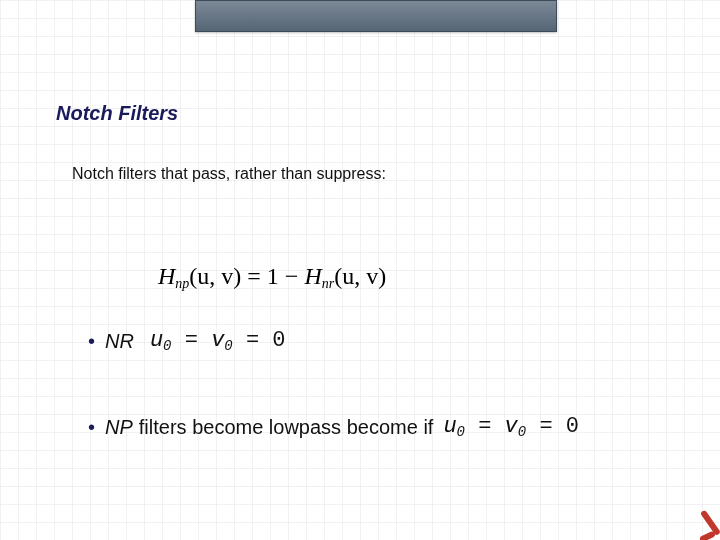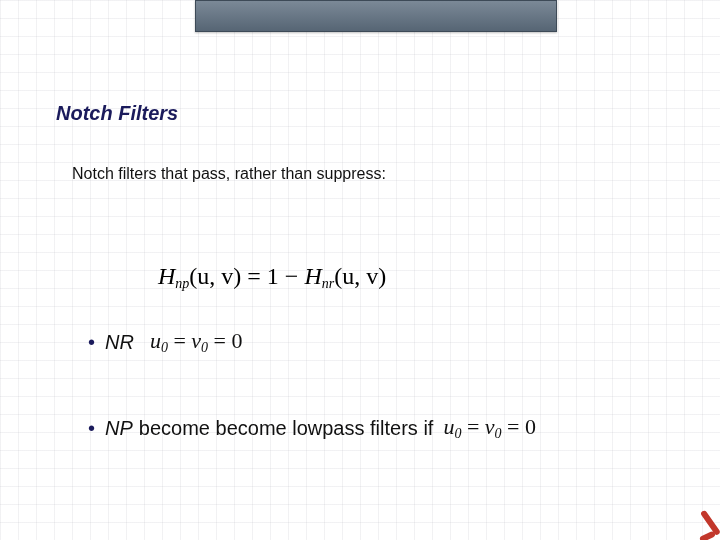--- a/index.html
+++ b/index.html
@@ -46,21 +46,21 @@
     font-size:20px;color:#111;
     display:flex;align-items:center;
   }
   .b1{top:328px}
   .b2{top:414px}
   .dot{
     color:#1b1b5c;margin-right:10px;font-size:20px;line-height:1;
   }
   .bi{font-style:italic;margin-right:6px}
   .cond{
-    font-family:Liberation Serif, serif;
+    font-family:Liberation Mono, monospace;
     font-size:22px;margin-left:10px;white-space:nowrap;
   }
   .mark{
     position:absolute;right:4px;bottom:4px;
     width:28px;height:28px;
   }
   .mark::before,.mark::after{
     content:"";position:absolute;background:#c2372b;
   }
   .mark::before{
@@ -90,19 +90,19 @@
   <span class="dot">•</span>
   <span class="bi">NR</span>
   <span class="cond">
     <i>u</i><span class="sub">0</span> = <i>v</i><span class="sub">0</span> = <span>0</span>
   </span>
 </div>
 
 <div class="bullet b2">
   <span class="dot">•</span>
   <span class="bi">NP</span>
-  <span> become become lowpass filters if</span>
+  <span> filters become lowpass become if</span>
   <span class="cond">
     <i>u</i><span class="sub">0</span> = <i>v</i><span class="sub">0</span> = <span>0</span>
   </span>
 </div>
 
 <div class="mark"></div>
 
 </body></html>

